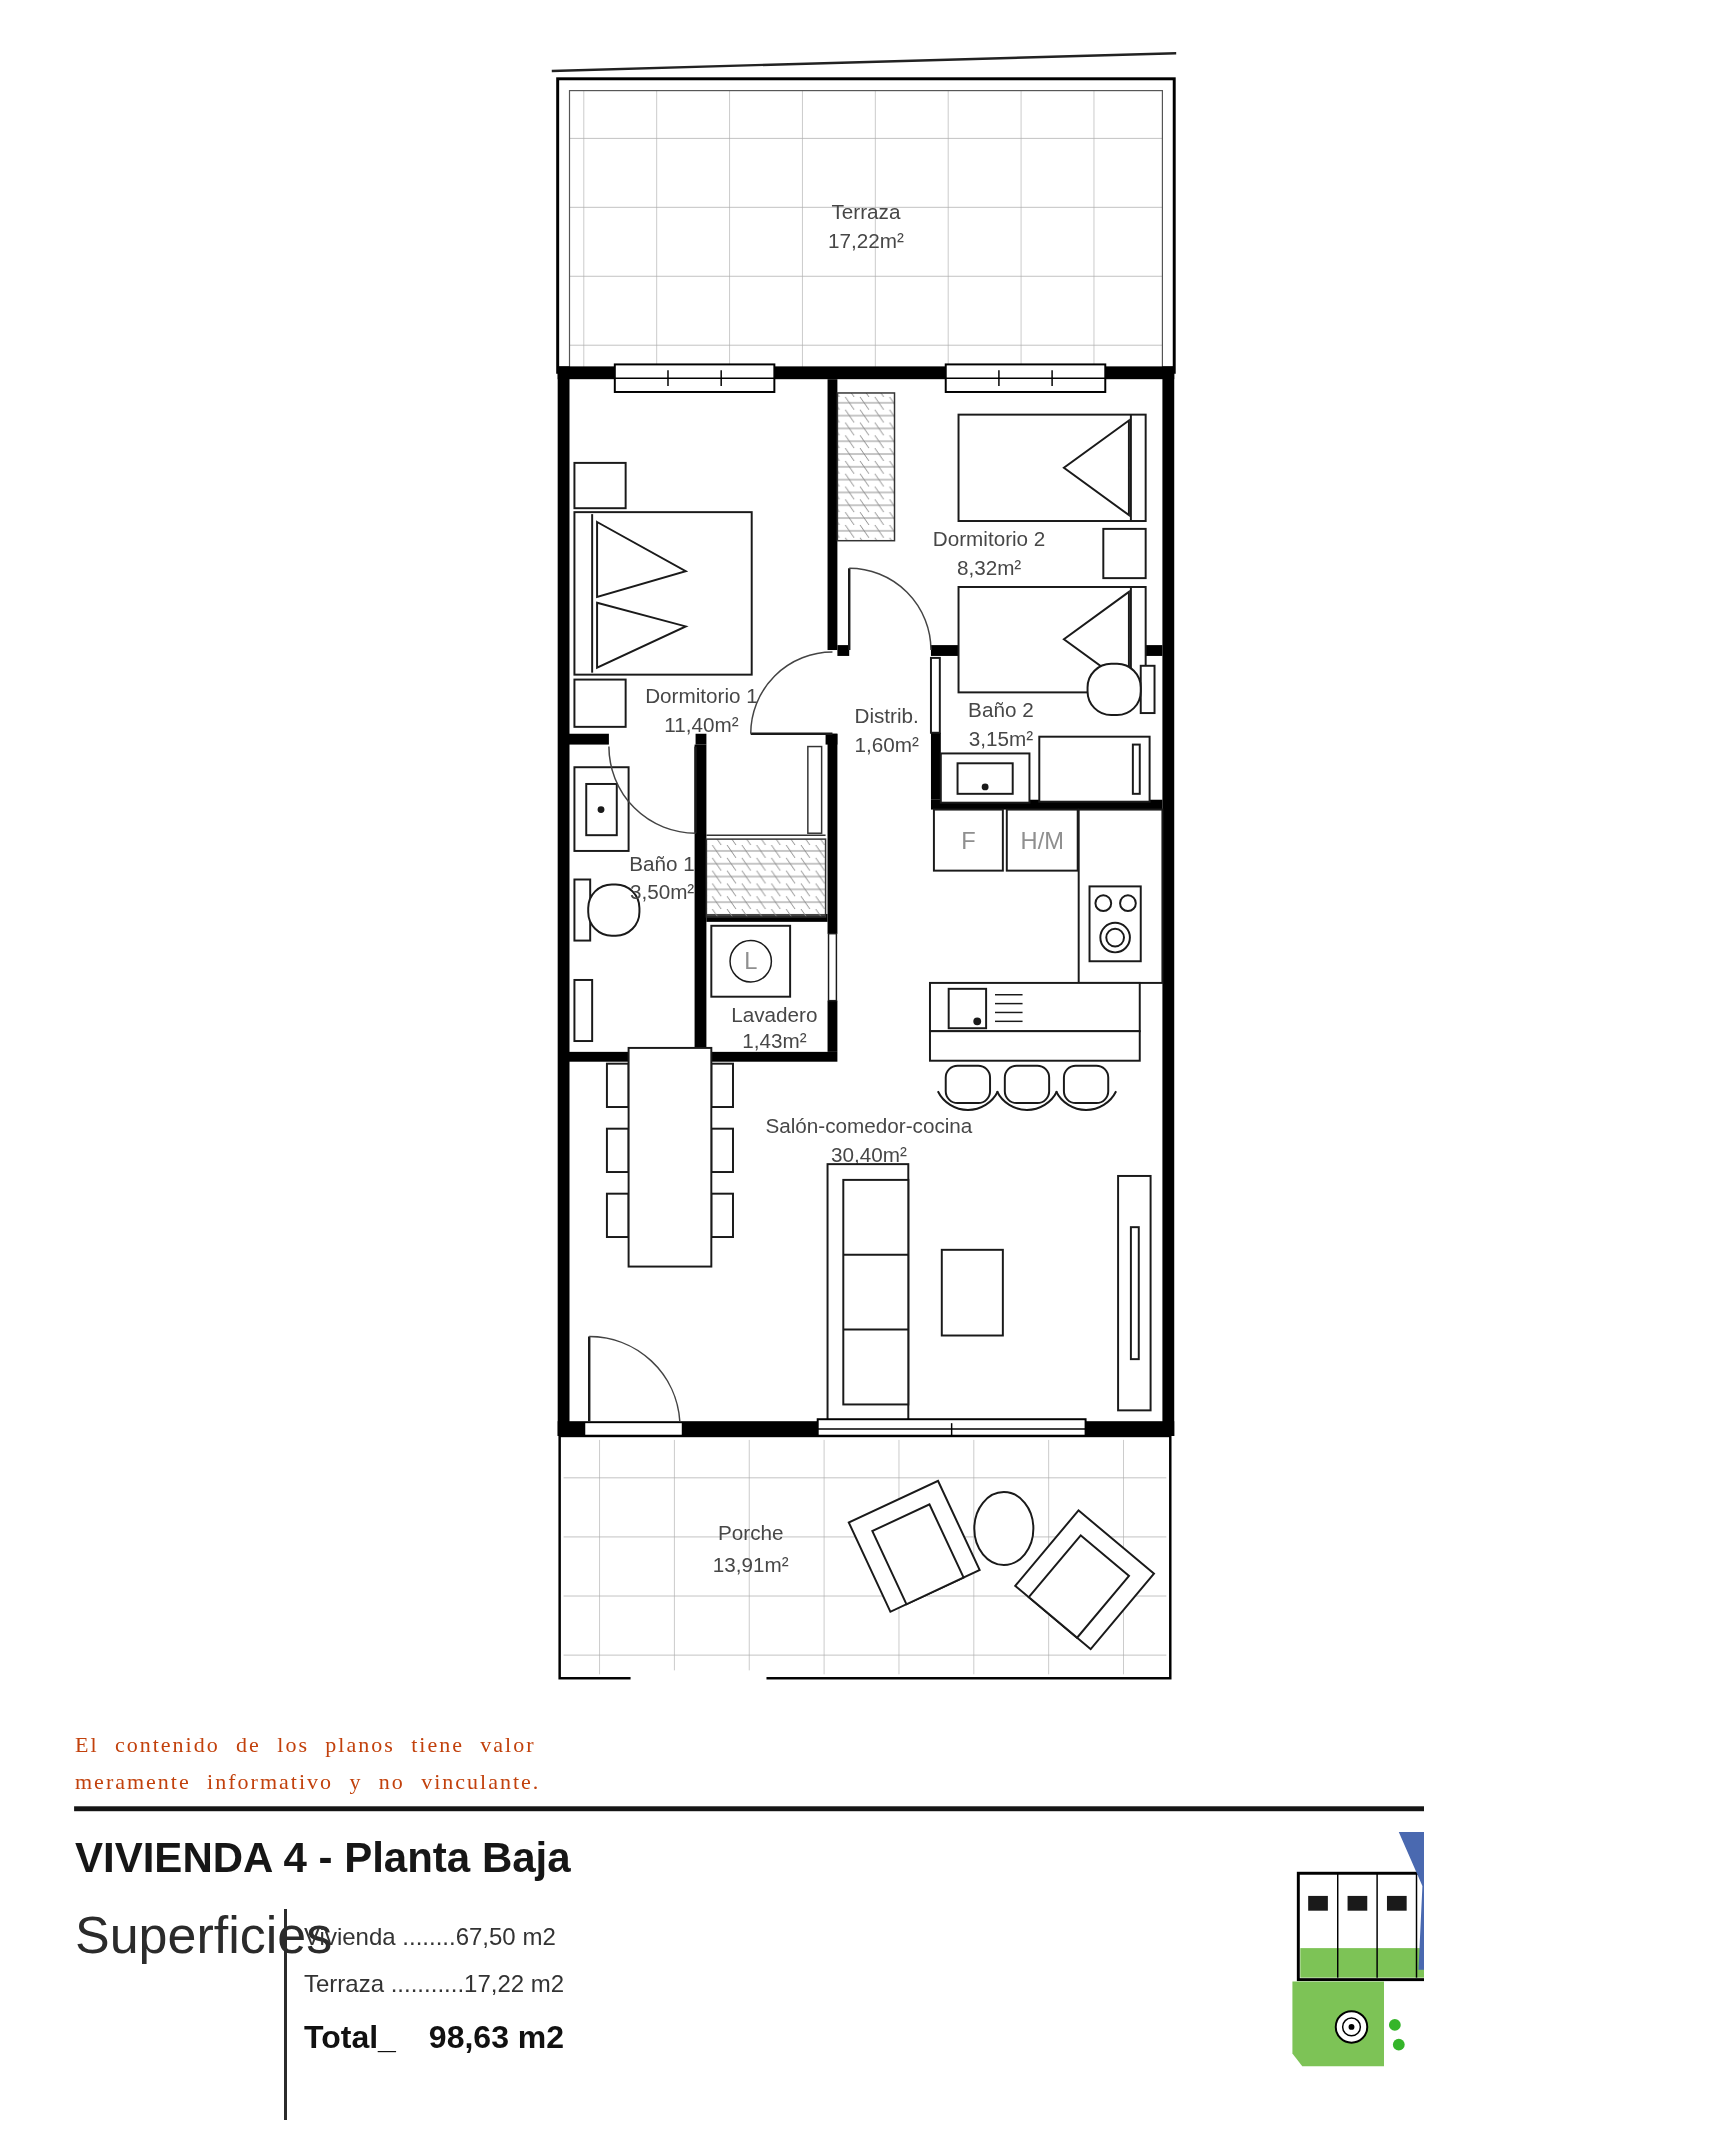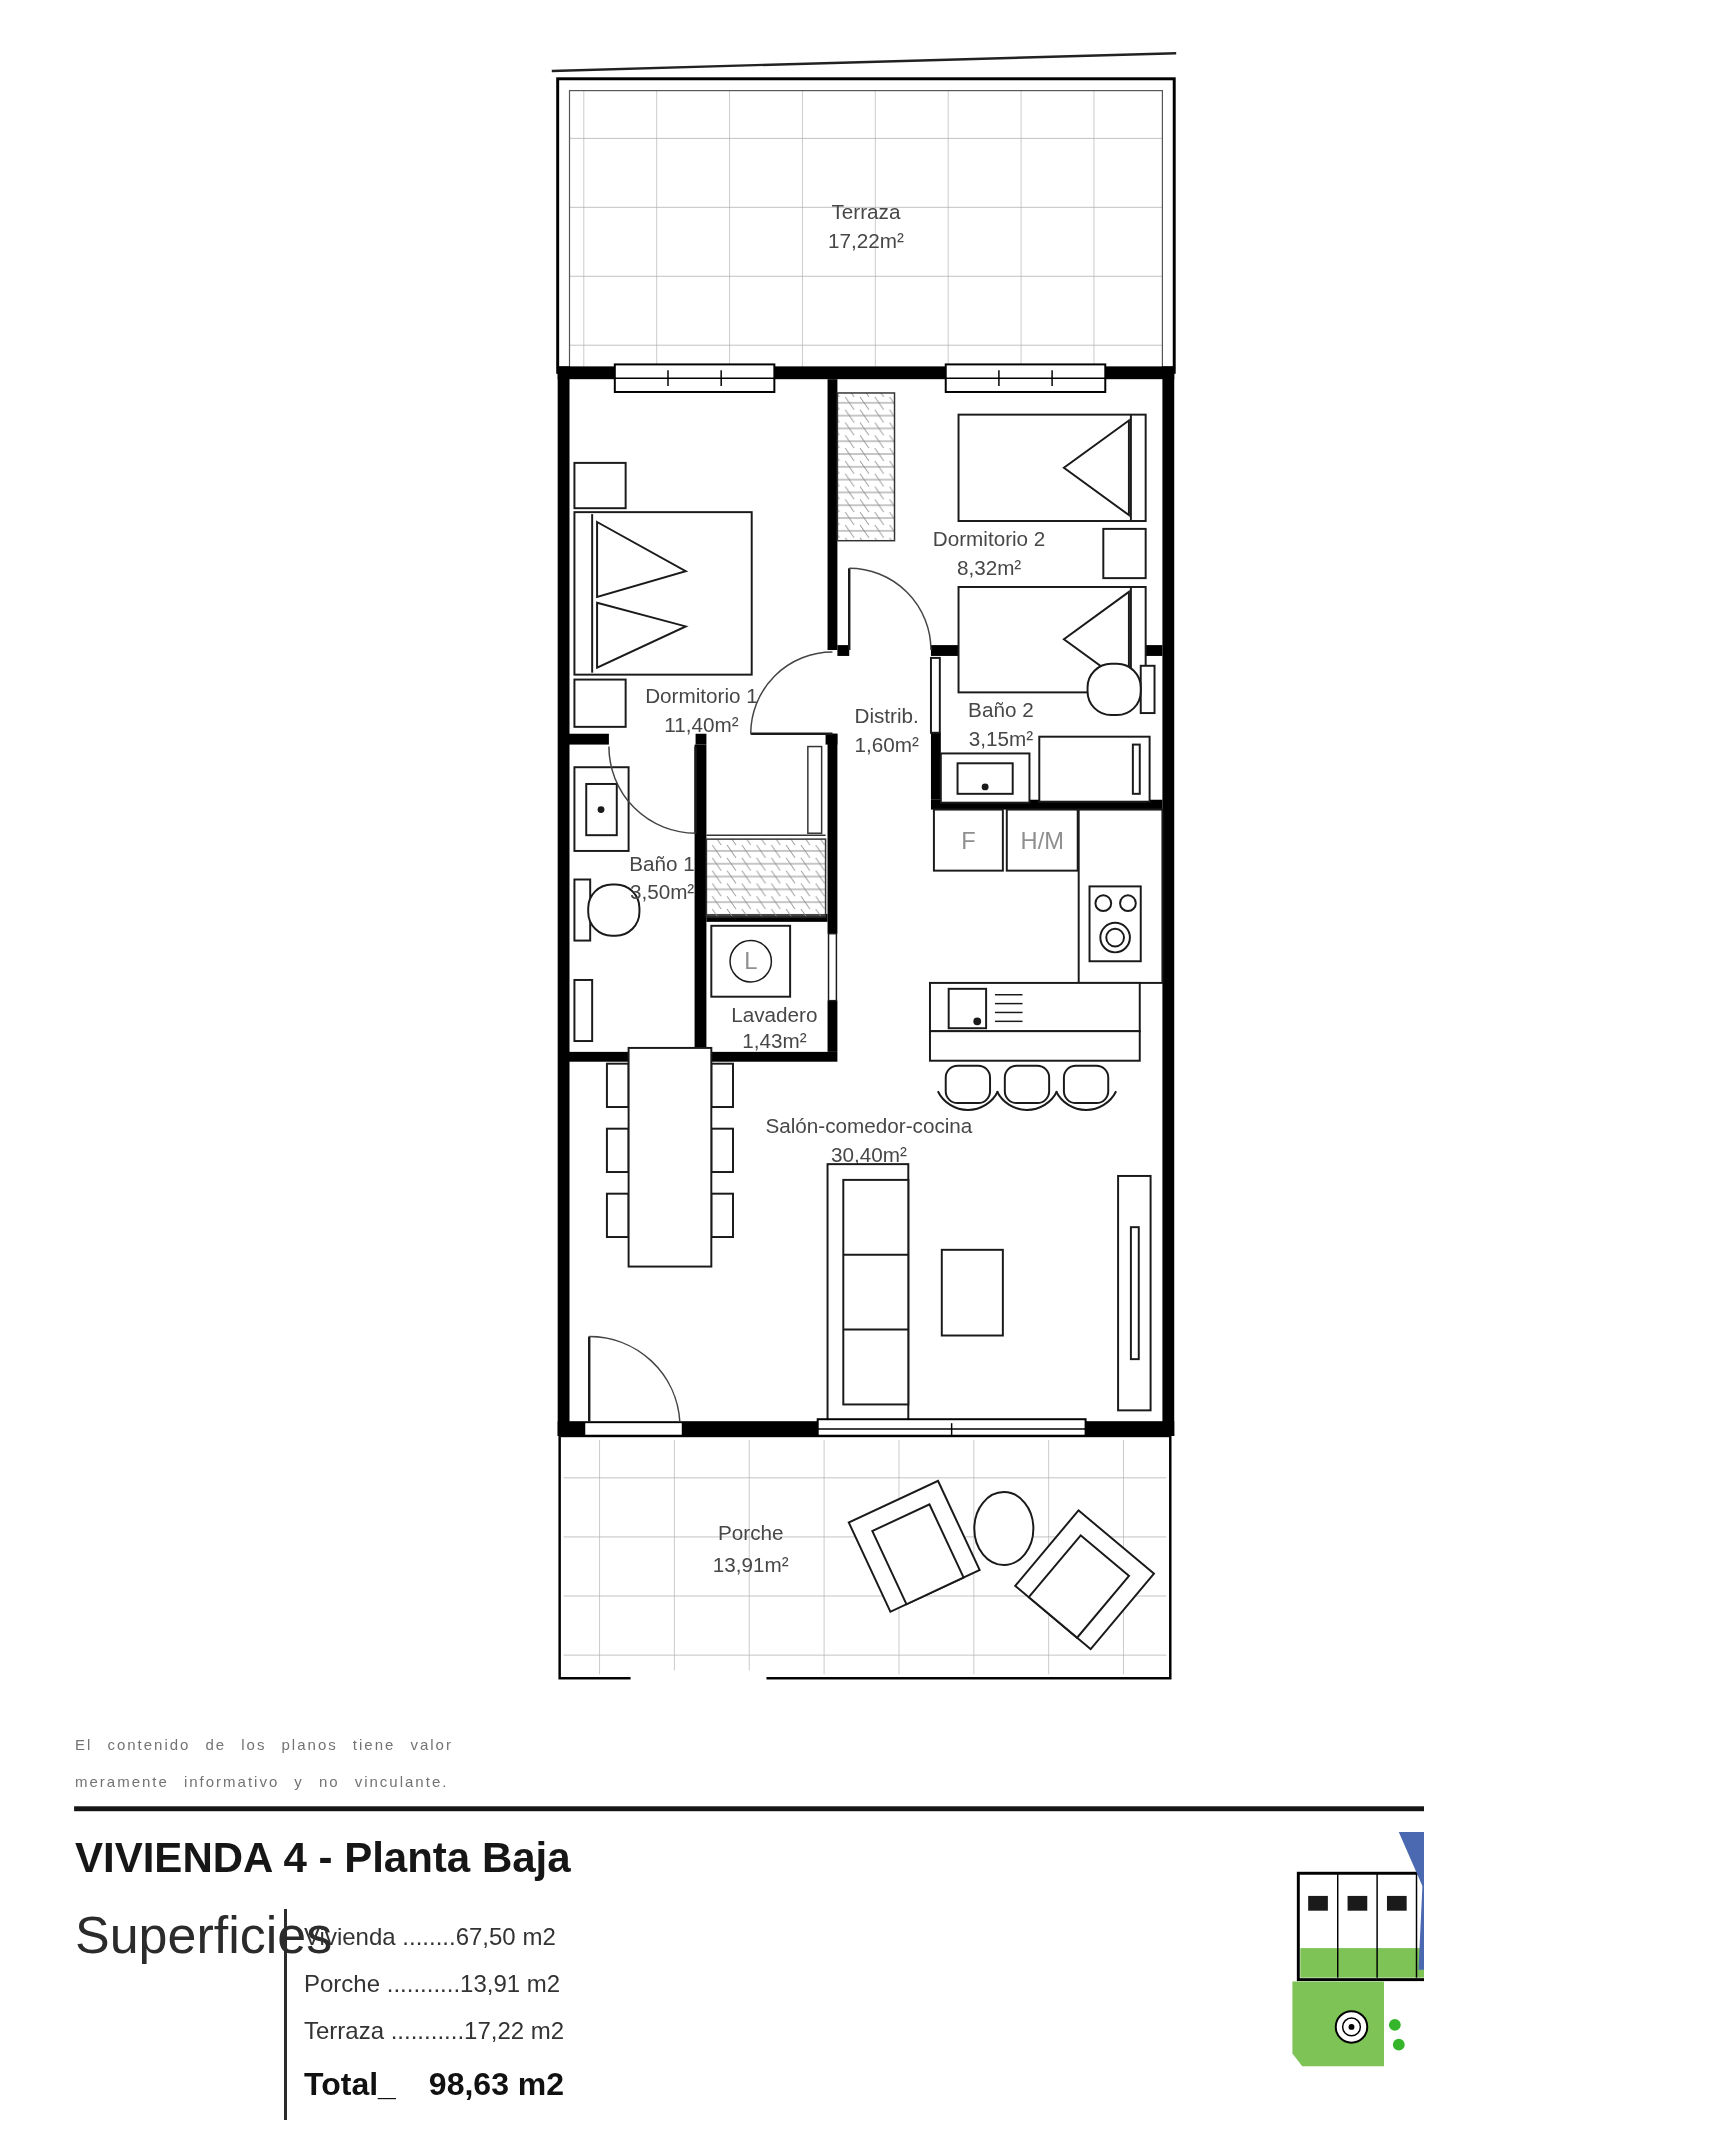--- a/index.html
+++ b/index.html
@@ -3,22 +3,22 @@
 <meta charset="utf-8">
 <style>
   html,body{margin:0;padding:0;background:#ffffff;}
   .canvas{position:relative;width:1424px;height:2151px;background:#fff;overflow:hidden;
           font-family:"Liberation Sans",sans-serif;}
   svg{position:absolute;left:0;top:0;}
   .room-name{font-family:"Liberation Sans",sans-serif;font-size:21px;fill:#474747;text-anchor:middle;}
   .room-area{font-family:"Liberation Sans",sans-serif;font-size:21px;fill:#474747;text-anchor:middle;}
   .appl{font-family:"Liberation Sans",sans-serif;font-size:24px;fill:#8f8f8f;text-anchor:middle;}
   .north{font-family:"Liberation Sans",sans-serif;font-size:30px;fill:#111;text-anchor:middle;}
-  .disclaimer{position:absolute;left:75px;top:1726px;color:#737373;
-              font-family:Liberation Sans, sans-serif;font-size:15px;line-height:37px;
+  .disclaimer{position:absolute;left:75px;top:1726px;color:#c2410c;
+              font-family:Liberation Serif, serif;font-size:22px;line-height:37px;
               letter-spacing:2px;word-spacing:8.9px;}
   .title{position:absolute;left:75px;top:1834px;color:#161616;font-size:42px;font-weight:700;text-align:right;}
   .surfaces{position:absolute;left:75px;top:1899px;width:630px;}
   .surf-heading{position:absolute;left:0;top:5.9px;font-size:52px;color:#2b2b2b;}
   .surf-divider{position:absolute;left:209px;top:9.9px;width:3px;height:211px;background:#2b2b2b;}
   .surf-rows{position:absolute;left:229px;top:13.8px;}
   .surf-row{font-size:24px;color:#333;line-height:47px;white-space:nowrap;}
   .surf-total{font-size:32px;color:#111;font-weight:700;margin-top:11.8px;white-space:nowrap;}
   .surf-total .tval{margin-left:33px;}
 </style>
@@ -333,20 +333,19 @@
   <div>meramente informativo y no vinculante.</div>
 </div>
 
 <div class="title">VIVIENDA 4 - Planta Baja</div>
 
 <div class="surfaces">
   <div class="surf-heading">Superficies</div>
   <div class="surf-divider"></div>
   <div class="surf-rows">
     <div class="surf-row"><span>Vivienda</span><span> ........</span><span>67,50 m2</span></div>
-    <div class="surf-row"><span>Porche</span><span> ...........</span><span>13,91 m2</span></div>
     <div class="surf-row"><span>Terraza</span><span> ...........</span><span>17,22 m2</span></div>
     <div class="surf-total"><span>Total_</span><span class="tval">98,63 m2</span></div>
   </div>
 </div>
 
 </div>
 
 
 </body></html>

